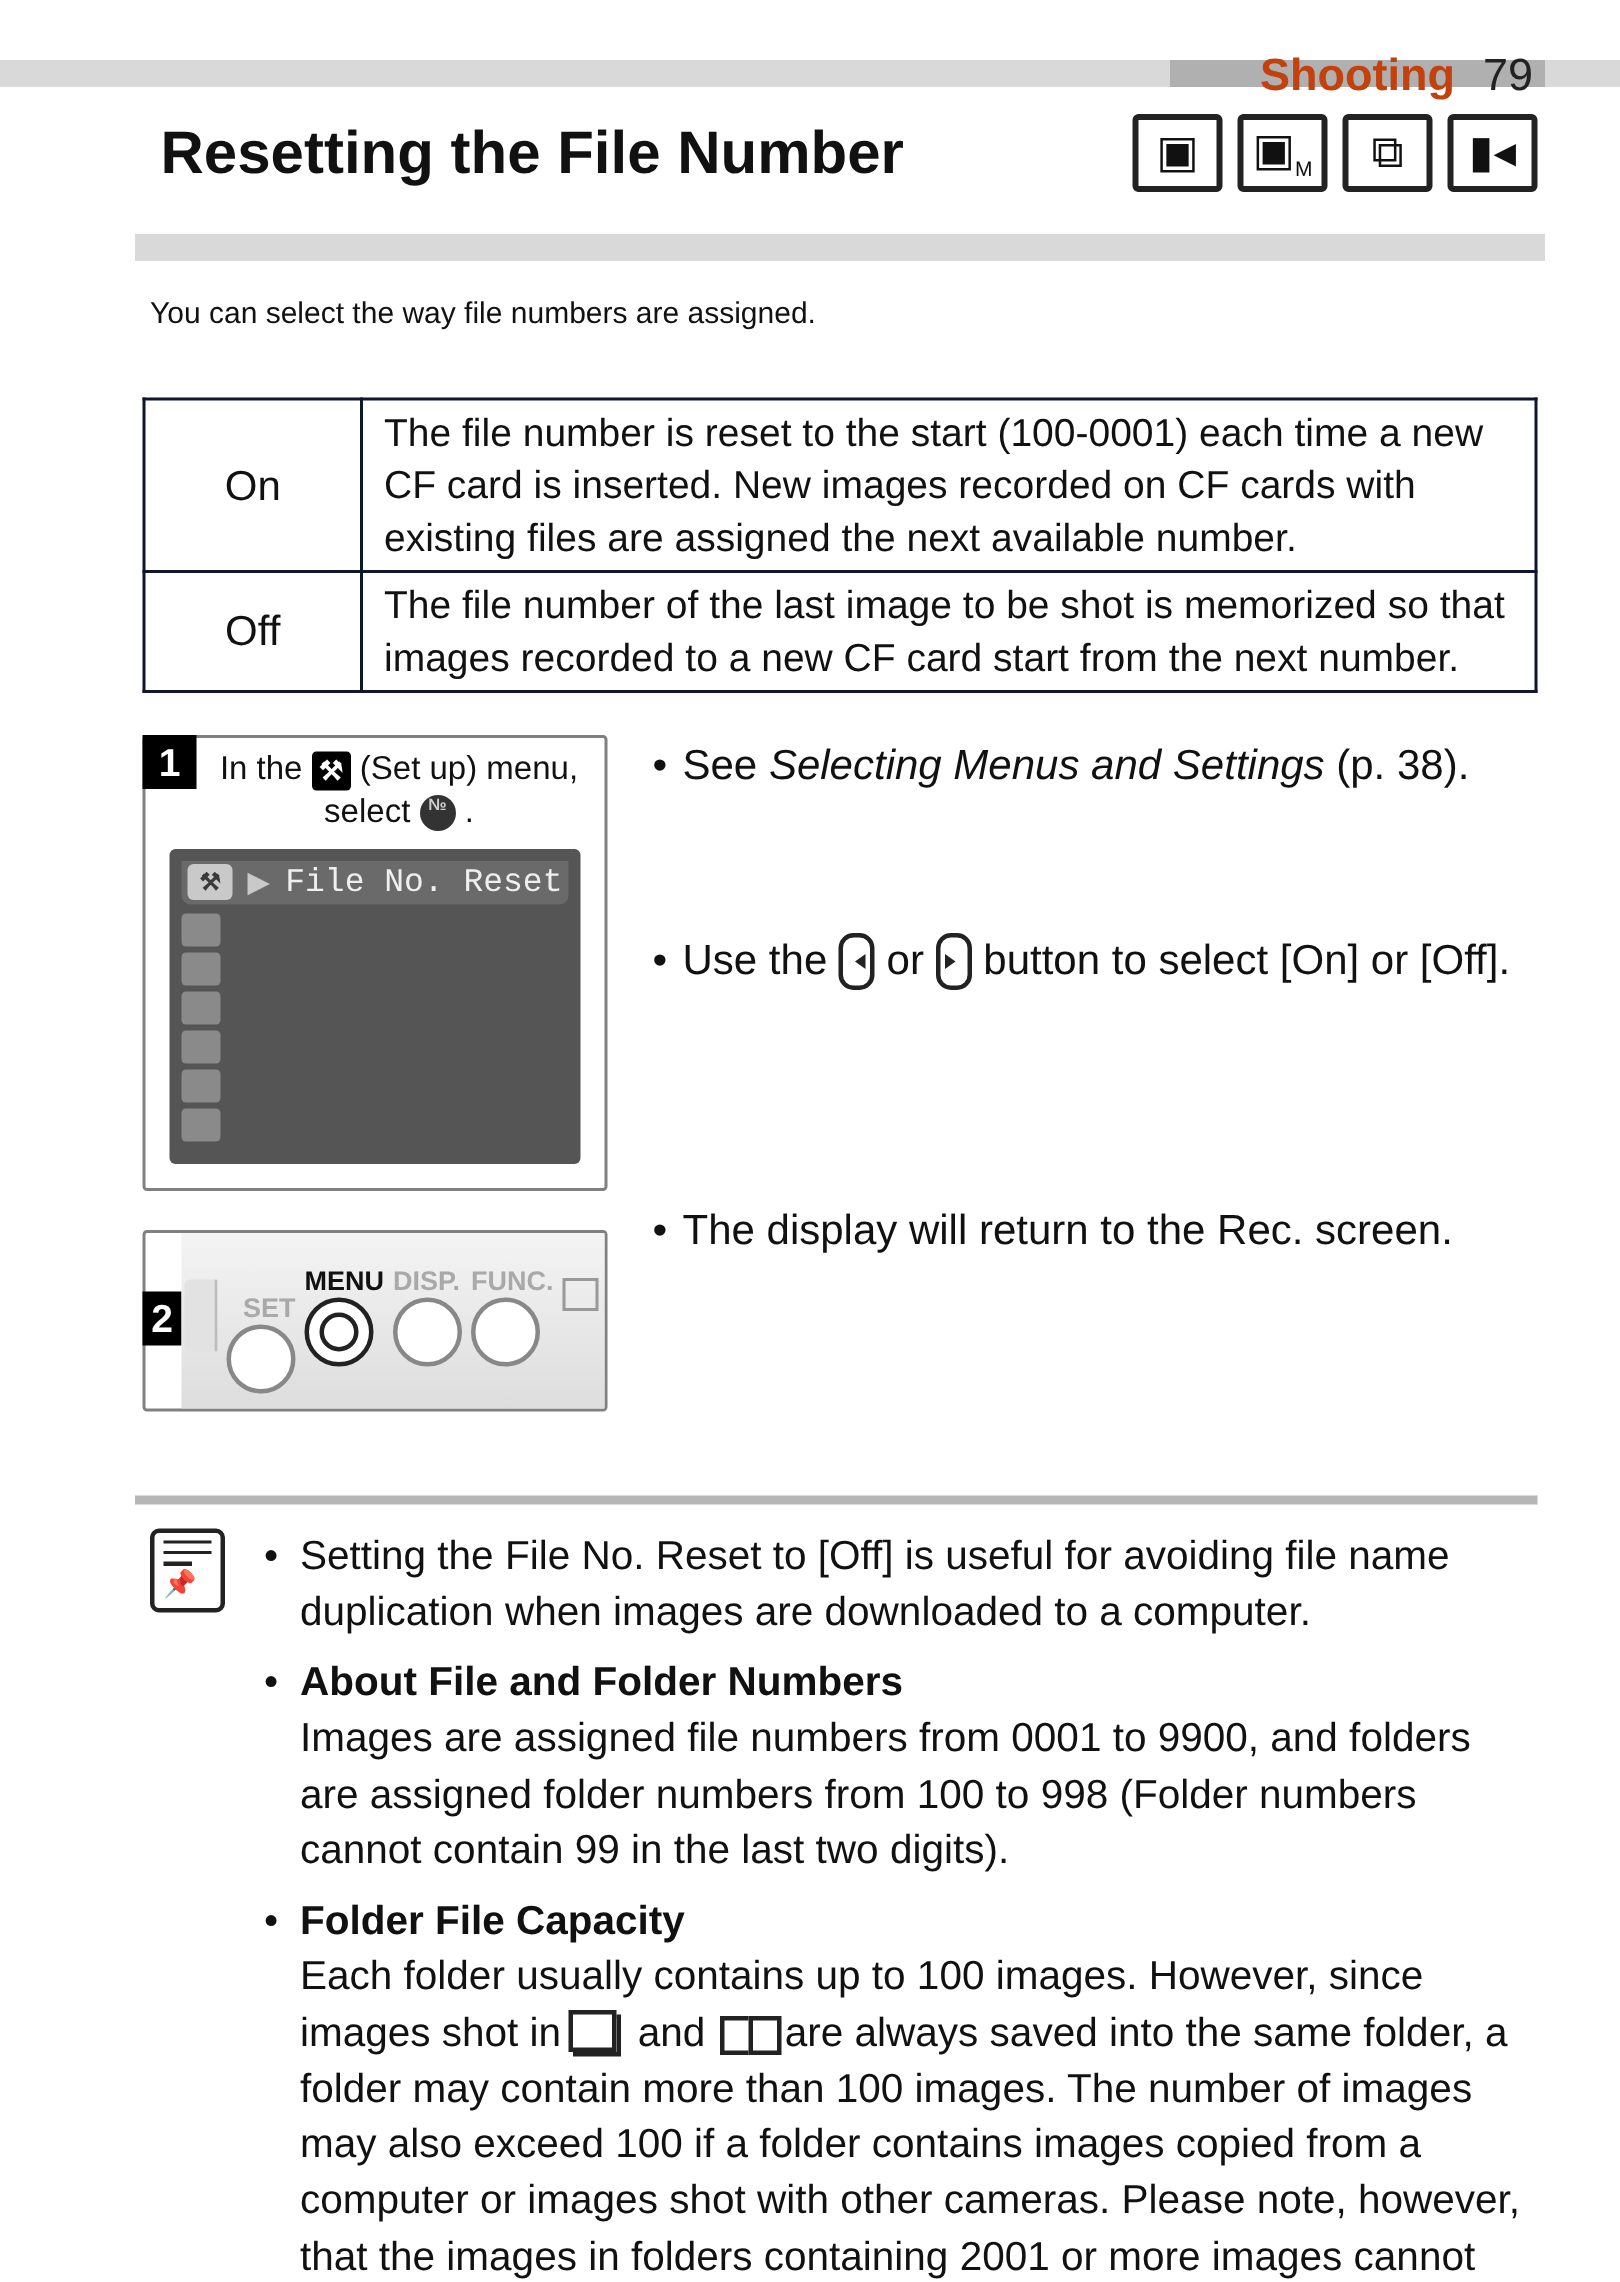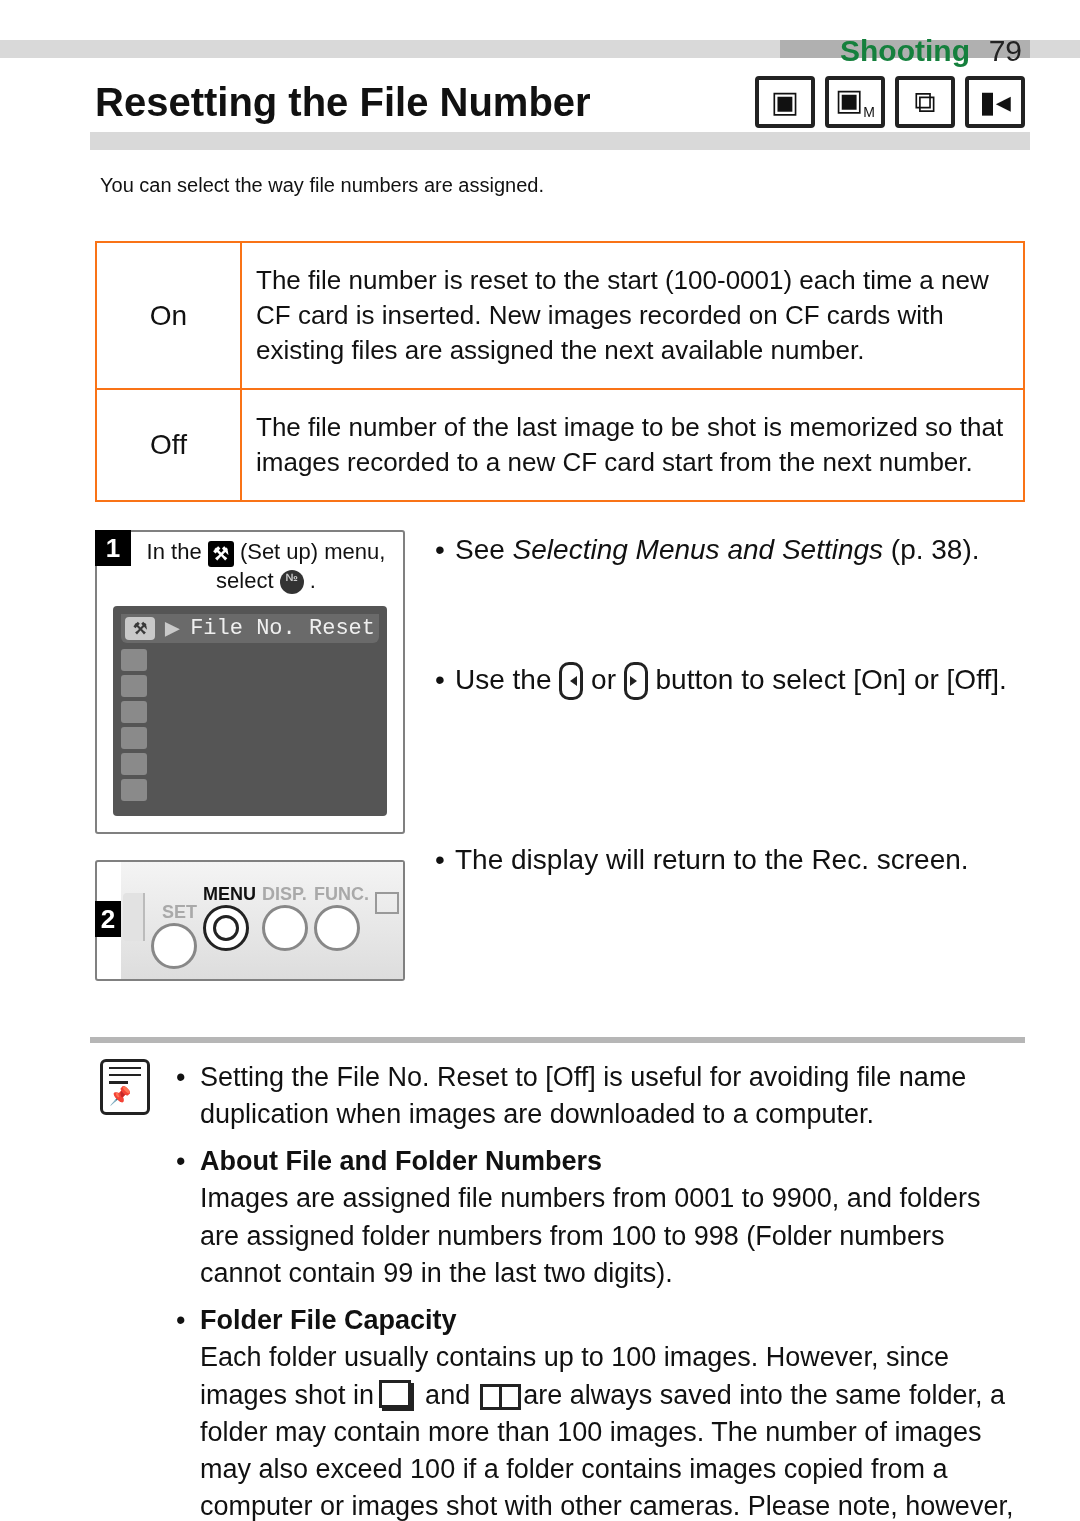--- a/index.html
+++ b/index.html
@@ -1,38 +1,38 @@
 <!DOCTYPE html>
 <html><head>
 <meta charset="utf-8">
 <style>
   html,body{margin:0;padding:0;background:#fff;font-family:"Helvetica Neue",Helvetica,Arial,sans-serif;color:#111;}
   .page{width:1080px;min-height:1521px;margin:0 auto;position:relative;box-sizing:border-box;padding:40px 0 40px 0;}
 
   
   .header-bar{height:18px;background:#d9d9d9;margin:0 0 8px 0;position:relative;}
   .header-bar .accent{position:absolute;top:0;height:18px;background:#b0b0b0;}
-  .header-label{position:absolute;right:110px;top:-6px;font-size:30px;font-weight:800;color:#15803d;}
+  .header-label{position:absolute;right:110px;top:-6px;font-size:30px;font-weight:800;color:#c2410c;}
   .header-page{position:absolute;right:58px;top:-6px;font-size:30px;font-weight:400;color:#222;}
 
   
-  .title-row{display:flex;align-items:center;justify-content:space-between;padding:10px 55px 4px 95px;}
+  .title-row{display:flex;align-items:center;justify-content:space-between;padding:10px 55px 28px 95px;margin-left:12px;}
   .title-row h1{margin:0;font-size:40px;font-weight:800;letter-spacing:0;}
   .mode-icons{display:flex;gap:10px;}
   .mode-box{width:52px;height:44px;border:4px solid #222;border-radius:4px;display:flex;align-items:center;justify-content:center;}
   .mode-glyph{font-size:30px;line-height:1;}
 
   
   .title-underbar{height:18px;background:#d9d9d9;margin:0 50px 24px 90px;}
 
   .intro{font-size:20px;padding:0 60px 24px 100px;}
 
   
   table.opts{border-collapse:collapse;width:calc(100% - 150px);margin:0 55px 28px 95px;}
-  table.opts td{border:2px solid #f97316;padding:20px 14px;font-size:26px;line-height:1.35;vertical-align:middle;}
+  table.opts td{border:2px solid #0f172a;padding:4px 14px;font-size:26px;line-height:1.35;vertical-align:middle;}
   table.opts td.key{width:115px;text-align:center;font-size:28px;}
 
   
   .steps-wrap{display:flex;gap:30px;padding:0 55px 18px 95px;}
   .steps-col{width:310px;flex:none;}
   .desc-col{flex:1;}
   .bullet{display:flex;font-size:28px;line-height:1.4;margin-bottom:90px;}
   .bullet .dot{width:20px;flex:none;}
   .desc-col .group2{margin-top:6px;}
   .desc-col .group2 .bullet{margin-bottom:140px;}

